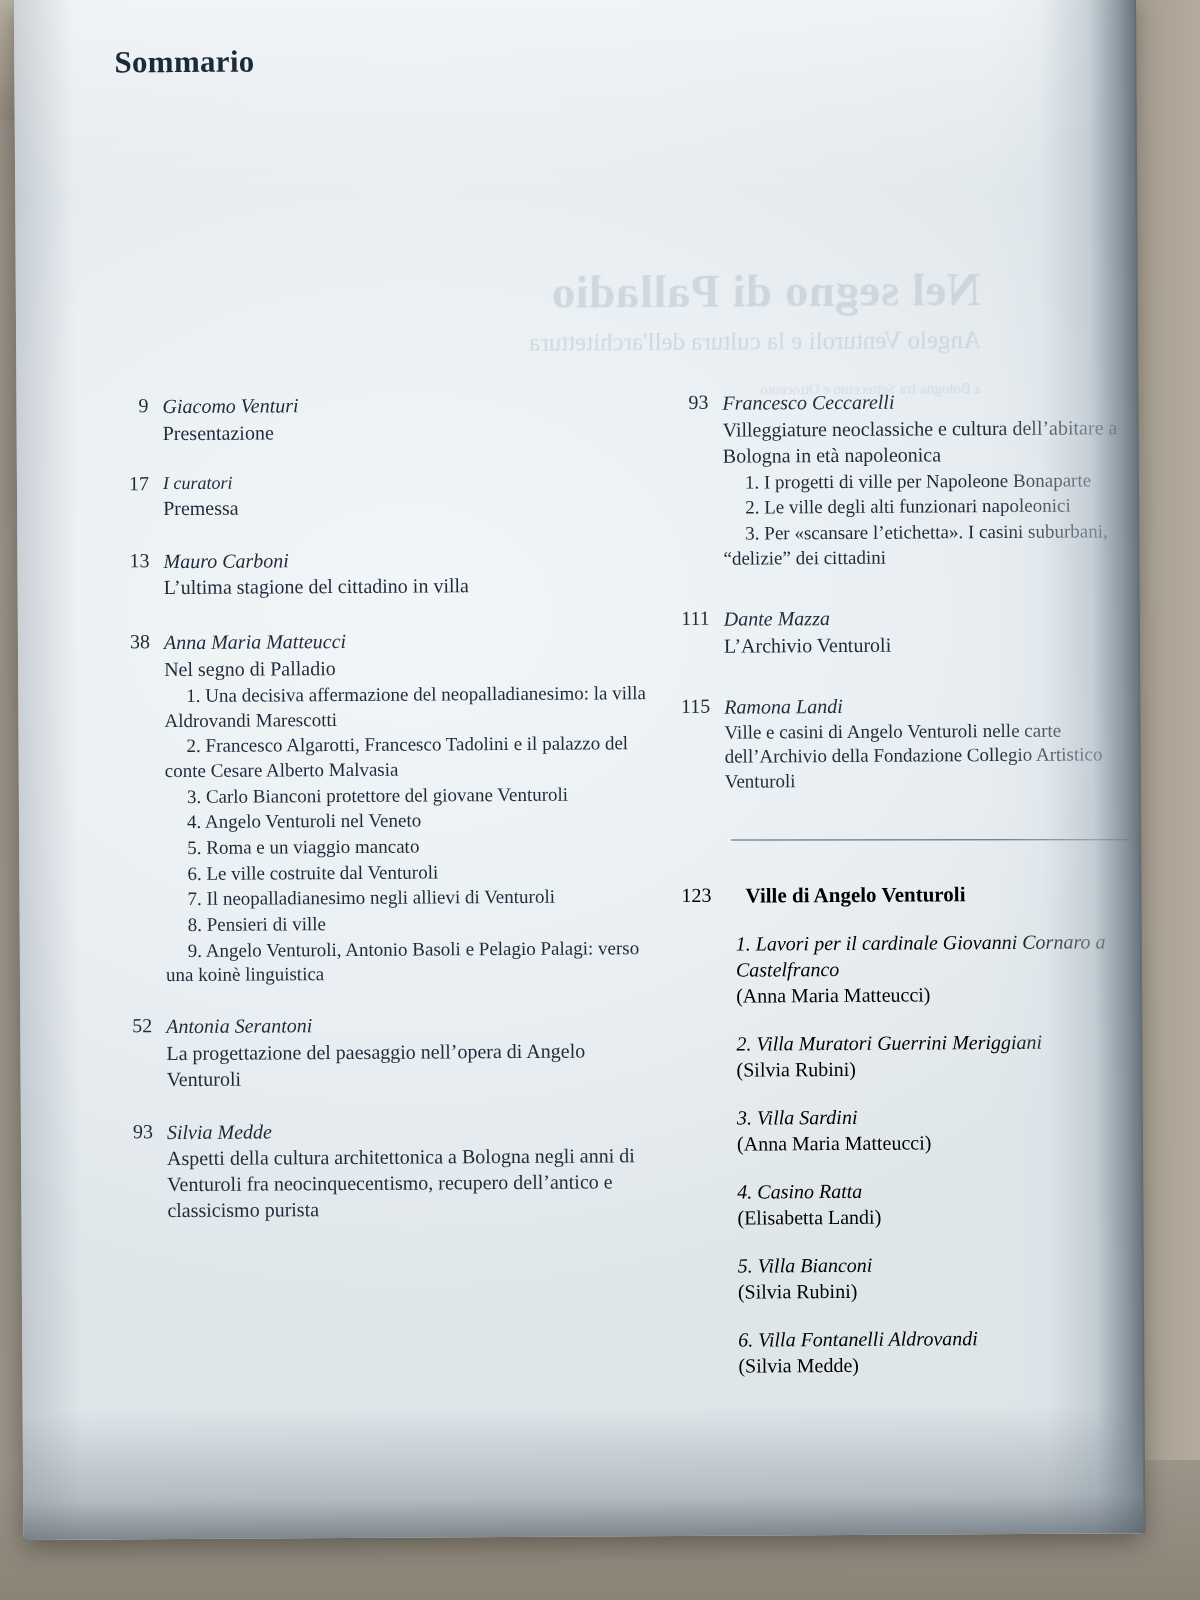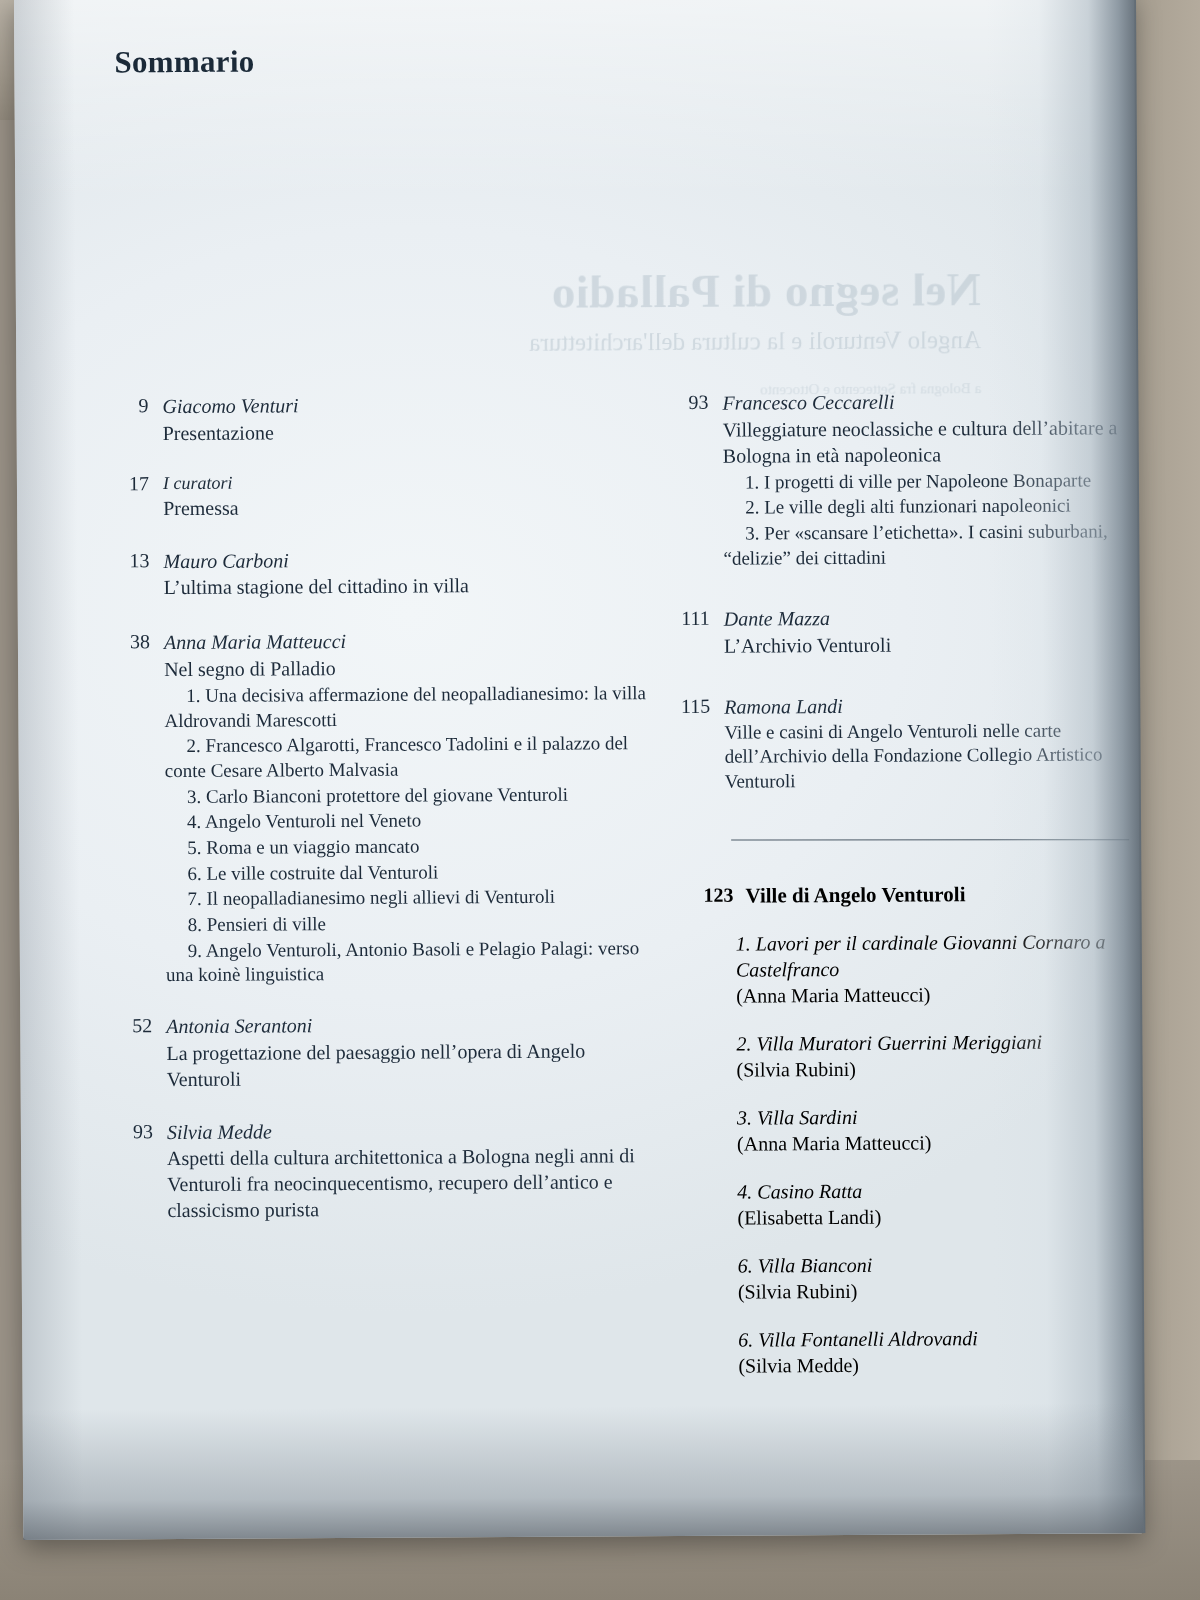--- a/index.html
+++ b/index.html
@@ -170,22 +170,22 @@
     transform: rotate(0.3deg);
   }
 
   .section-head {
     position: absolute;
     left: 648px;
     top: 888px;
     width: 470px;
   }
   .section-head .num {
-    position: absolute; left: 14px; top: 0; width: 52px; text-align: right;
-    font-size: 20px; font-weight: bold;
+    position: absolute; left: 14px; top: 0; width: 52px; 
+    font-size: 20px; font-weight: normal;
   }
   .section-head .label {
     margin-left: 78px; font-size: 21px; font-weight: bold;
   }
 
   .villa-list {
     position: absolute;
     left: 716px;
     top: 935px;
     width: 400px;
@@ -334,21 +334,21 @@
     </div>
     <div class="villa">
       <span class="vt">3. Villa Sardini</span><br>
       <span class="va">(Anna Maria Matteucci)</span>
     </div>
     <div class="villa">
       <span class="vt">4. Casino Ratta</span><br>
       <span class="va">(Elisabetta Landi)</span>
     </div>
     <div class="villa">
-      <span class="vt">6. Villa Bianconi</span><br>
+      <span class="vt">5. Villa Bianconi</span><br>
       <span class="va">(Silvia Rubini)</span>
     </div>
     <div class="villa">
       <span class="vt">6. Villa Fontanelli Aldrovandi</span><br>
       <span class="va">(Silvia Medde)</span>
     </div>
   </div>
 
   <div class="page-left-shadow"></div>
   <div class="page-curl"></div>

